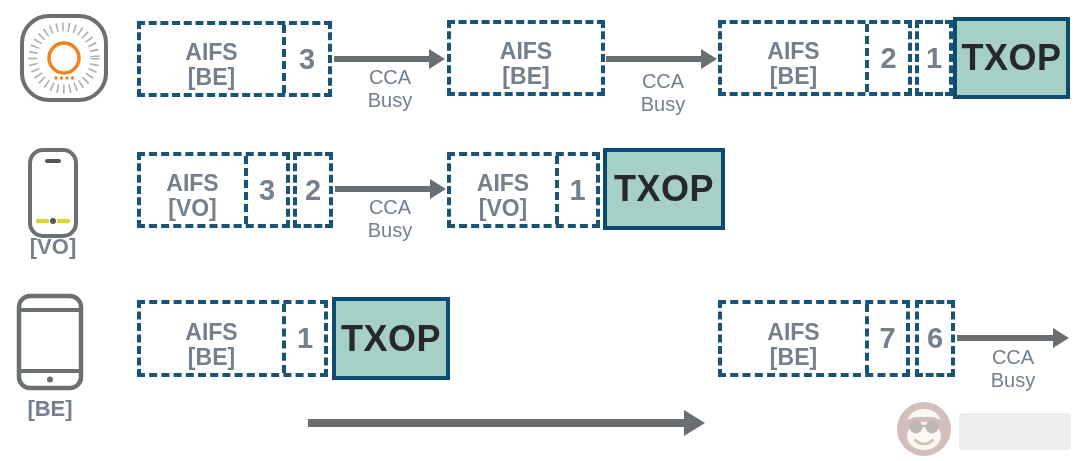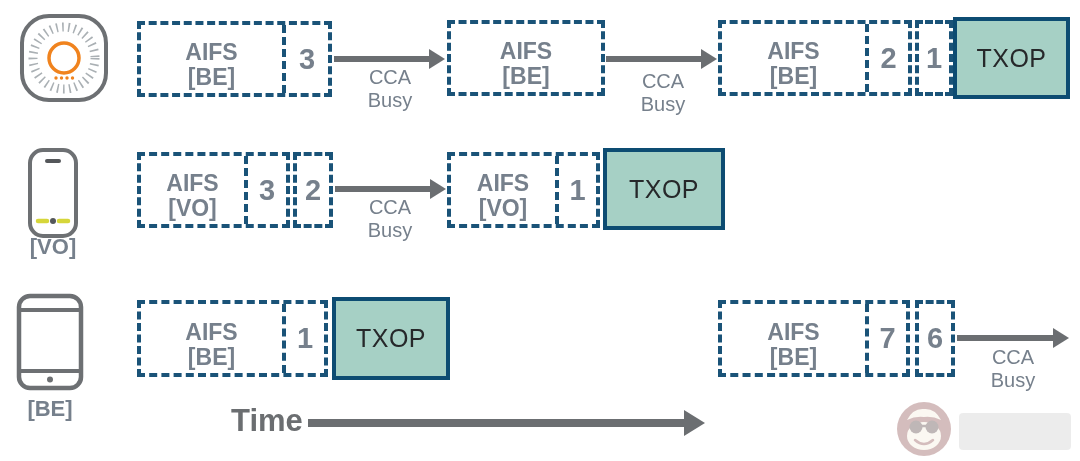--- a/index.html
+++ b/index.html
@@ -29,21 +29,21 @@
     color:var(--gray);font-weight:bold;font-size:29px;
   }
   .cell{
     position:absolute;border:4px dashed var(--dash);box-sizing:border-box;
     display:flex;align-items:center;justify-content:center;
     color:var(--gray);font-weight:bold;font-size:29px;background:#fff;
   }
   .txop{
     position:absolute;background:var(--txop-fill);border:4px solid var(--txop-border);
     box-sizing:border-box;display:flex;align-items:center;justify-content:center;
-    font-weight:normal;font-size:25px;color:var(--txop-text);letter-spacing:0.5px;
+    font-weight:bold;font-size:36px;color:var(--txop-text);letter-spacing:0.5px;
   }
   .harrow{position:absolute;height:6px;background:var(--arrow);}
   .harrow::after{
     content:"";position:absolute;right:-15px;top:50%;transform:translateY(-50%);
     border-left:16px solid var(--arrow);border-top:10px solid transparent;border-bottom:10px solid transparent;
   }
   .cca{
     position:absolute;width:90px;color:var(--gray);font-weight:normal;
     font-size:20px;line-height:23px;text-align:center;
   }
@@ -176,21 +176,20 @@
   </div>
 
   <div class="cell" style="left:915px;top:300px;width:40px;height:77px">6</div>
 
   <div class="harrow" style="left:957px;top:335px;width:97px"></div>
   <div class="cca" style="left:968px;top:346px">
     <div>CCA</div>
     <div>Busy</div>
   </div>
 
-  <div class="time-label" style="left:231px;top:403px">Time</div>
   <div class="time-arrow" style="left:308px;top:419px;width:378px"></div>
 
   <svg class="watermark" width="182" height="58" viewBox="0 0 182 58">
     <circle cx="29" cy="29" r="27" fill="#7d3434"></circle>
     <path d="M12 20 Q18 8 29 9 Q40 8 46 20 Q38 16 29 17 Q20 16 12 20 Z" fill="#f4ecd9"></path>
     <ellipse cx="29" cy="36" rx="17" ry="14" fill="#f4ecd9"></ellipse>
     <circle cx="21" cy="27" r="6.5" fill="#3a2423"></circle>
     <circle cx="37" cy="27" r="6.5" fill="#3a2423"></circle>
     <line x1="26" y1="26" x2="32" y2="26" stroke="#3a2423" stroke-width="2.5"></line>
     <path d="M20 40 Q29 48 38 40" fill="none" stroke="#7d3434" stroke-width="2.5" stroke-linecap="round"></path>

